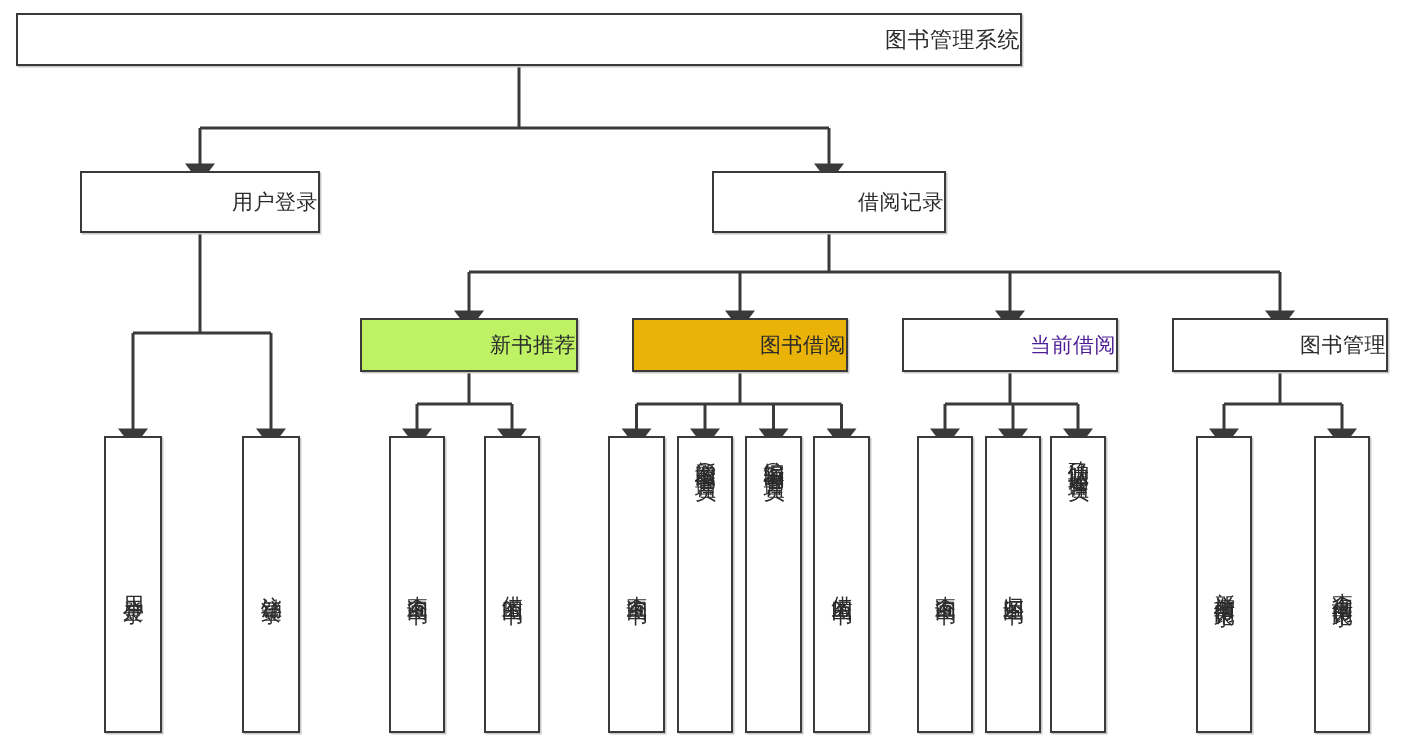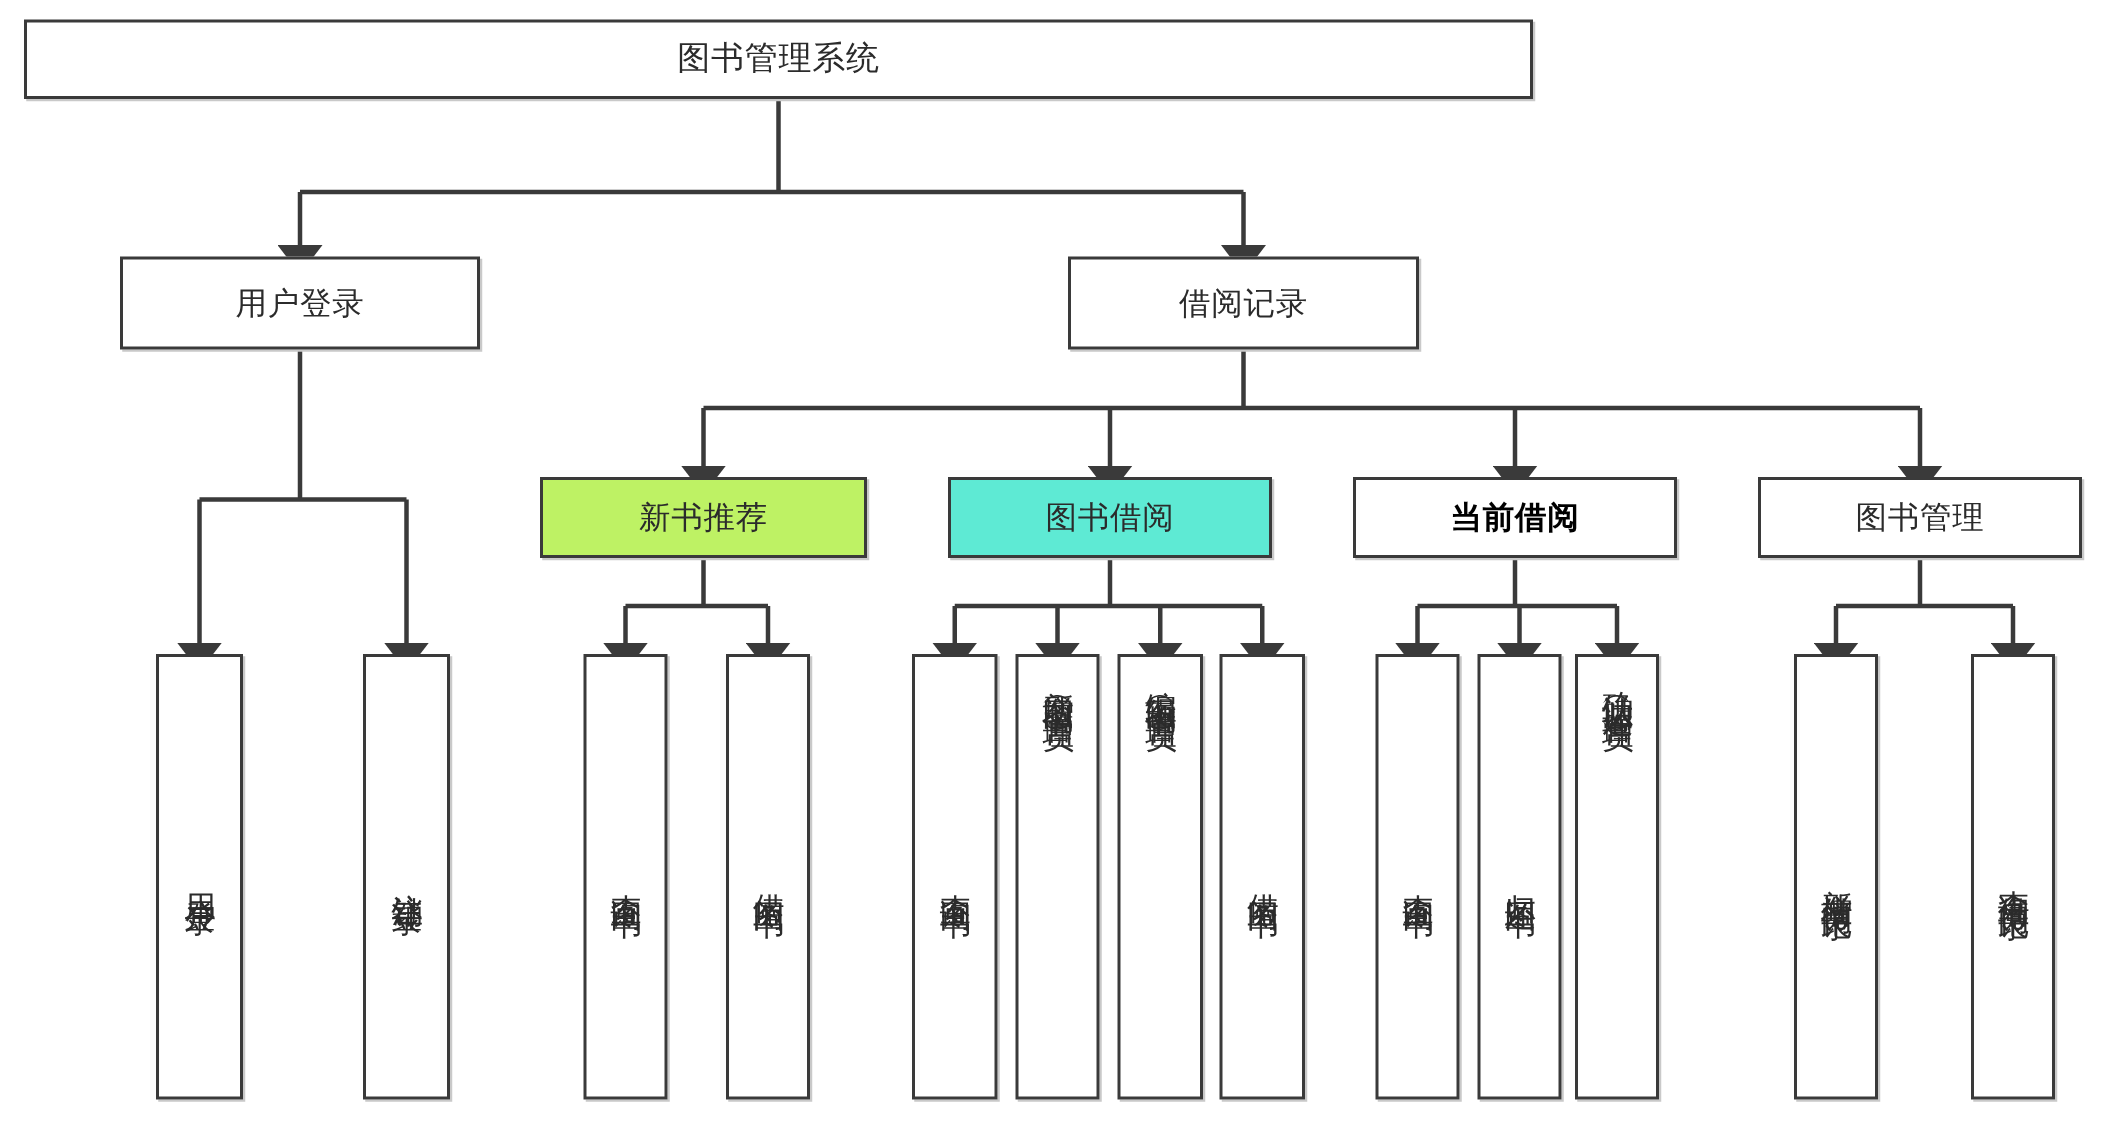--- a/index.html
+++ b/index.html
@@ -12,21 +12,21 @@
   svg#tree-svg{position:absolute;left:0;top:0;width:1405px;height:747px;display:block;}
 
   .node-box{
     position:absolute;
     box-sizing:border-box;
     background:#ffffff;
     border:2px solid #3a3a3a;
     box-shadow:1.5px 1.5px 0 0 #c9c9c9;
     display:flex;
     align-items:center;
-    justify-content:center;
+    justify-content:flex-end;
   }
   .node-label{
     color:#2b2b2b;
     line-height:1.08;
     letter-spacing:0.5px;
     white-space:pre-wrap;
     text-align:center;
   }
   
   .node-box.horiz .node-label{
@@ -111,25 +111,25 @@
       </div>
       <div class="node-box horiz" style="left: 80px; top: 171px; width: 240px; height: 62px; border-color: rgb(58, 58, 58); background: rgb(255, 255, 255);">
         <span class="node-label" style="color: rgb(43, 43, 43);">用户登录</span>
       </div>
       <div class="node-box horiz" style="left: 712px; top: 171px; width: 234px; height: 62px; border-color: rgb(58, 58, 58); background: rgb(255, 255, 255);">
         <span class="node-label" style="color: rgb(43, 43, 43);">借阅记录</span>
       </div>
       <div class="node-box horiz" style="left: 360px; top: 318px; width: 218px; height: 54px; border-color: rgb(58, 58, 58); background: #bef264;">
         <span class="node-label" style="color: rgb(43, 43, 43);">新书推荐</span>
       </div>
-      <div class="node-box horiz" style="left: 632px; top: 318px; width: 216px; height: 54px; border-color: rgb(58, 58, 58); background: #5eead4;">
+      <div class="node-box horiz" style="left: 632px; top: 318px; width: 216px; height: 54px; border-color: rgb(58, 58, 58); background: #eab308;">
         <span class="node-label" style="color: rgb(43, 43, 43);">图书借阅</span>
       </div>
       <div class="node-box horiz" style="left: 902px; top: 318px; width: 216px; height: 54px; border-color: rgb(58, 58, 58); background: rgb(255, 255, 255);">
-        <span class="node-label" style="color: #000000; font-weight: bold;">当前借阅</span>
+        <span class="node-label" style="color: #4c1d95;">当前借阅</span>
       </div>
       <div class="node-box horiz" style="left: 1172px; top: 318px; width: 216px; height: 54px; border-color: rgb(58, 58, 58); background: rgb(255, 255, 255);">
         <span class="node-label" style="color: rgb(43, 43, 43);">图书管理</span>
       </div>
       <div class="node-box vert centered" style="left: 104px; top: 436px; width: 58px; height: 297px; border-color: rgb(58, 58, 58); background: rgb(255, 255, 255);">
         <span class="node-label" style="color: rgb(43, 43, 43);">用户登录</span>
       </div>
       <div class="node-box vert centered" style="left: 242px; top: 436px; width: 58px; height: 297px; border-color: rgb(58, 58, 58); background: rgb(255, 255, 255);">
         <span class="node-label" style="color: rgb(43, 43, 43);">注销登录</span>
       </div>

